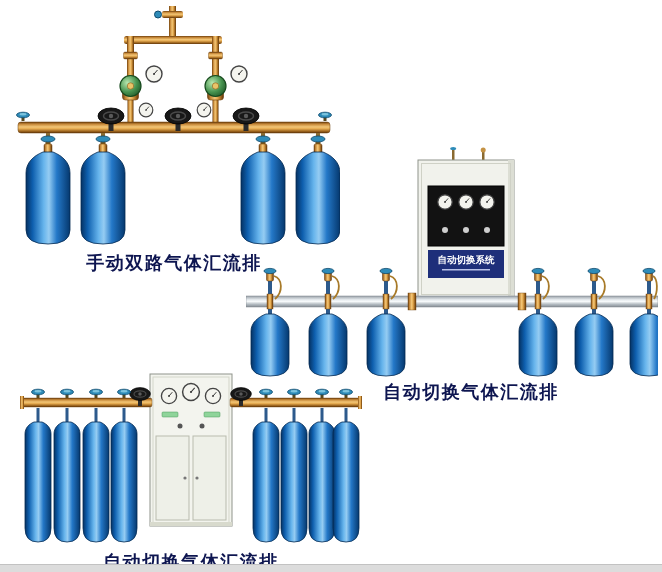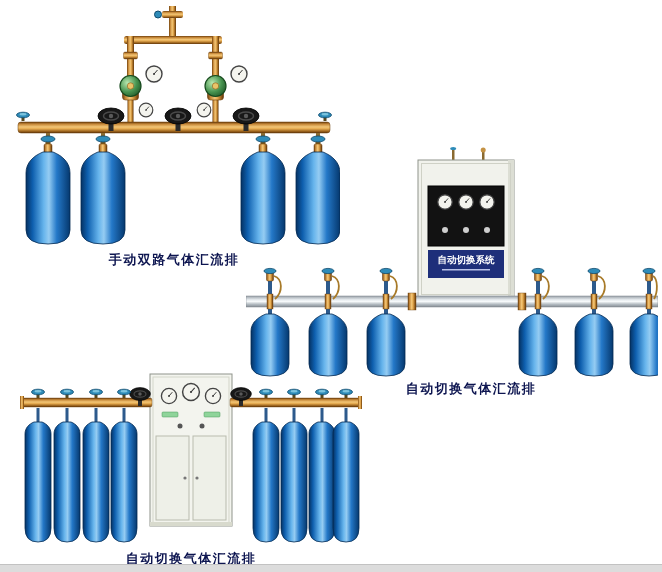--- a/index.html
+++ b/index.html
@@ -1,21 +1,21 @@
 <!DOCTYPE html>
 <html><head>
 <meta charset="utf-8">
 <style>
   * { margin:0; padding:0; box-sizing:border-box; }
   html,body { width:662px; height:572px; }
   body { font-family:"Liberation Sans", sans-serif; background:#ffffff; }
   .canvas { position:relative; width:662px; height:572px; overflow:hidden; background:#ffffff; }
   figure { position:absolute; margin:0; }
   .cap {
-    display:block; text-align:center; font-weight:bold; font-size:13px;
+    display:block; text-align:center; font-weight:bold; font-size:18px;
     letter-spacing:1.5px; color:#0d1550; margin-top:0;
   }
   .cap2 { padding-left:38px; }
   svg { display:block; }
   svg text { font-family:"Liberation Sans", sans-serif; }
   .footer-bar {
     position:absolute; left:0; top:564px; width:662px; height:8px;
     background:#dcdcdc; border-top:1px solid #c2c2c2;
   }
 </style>

